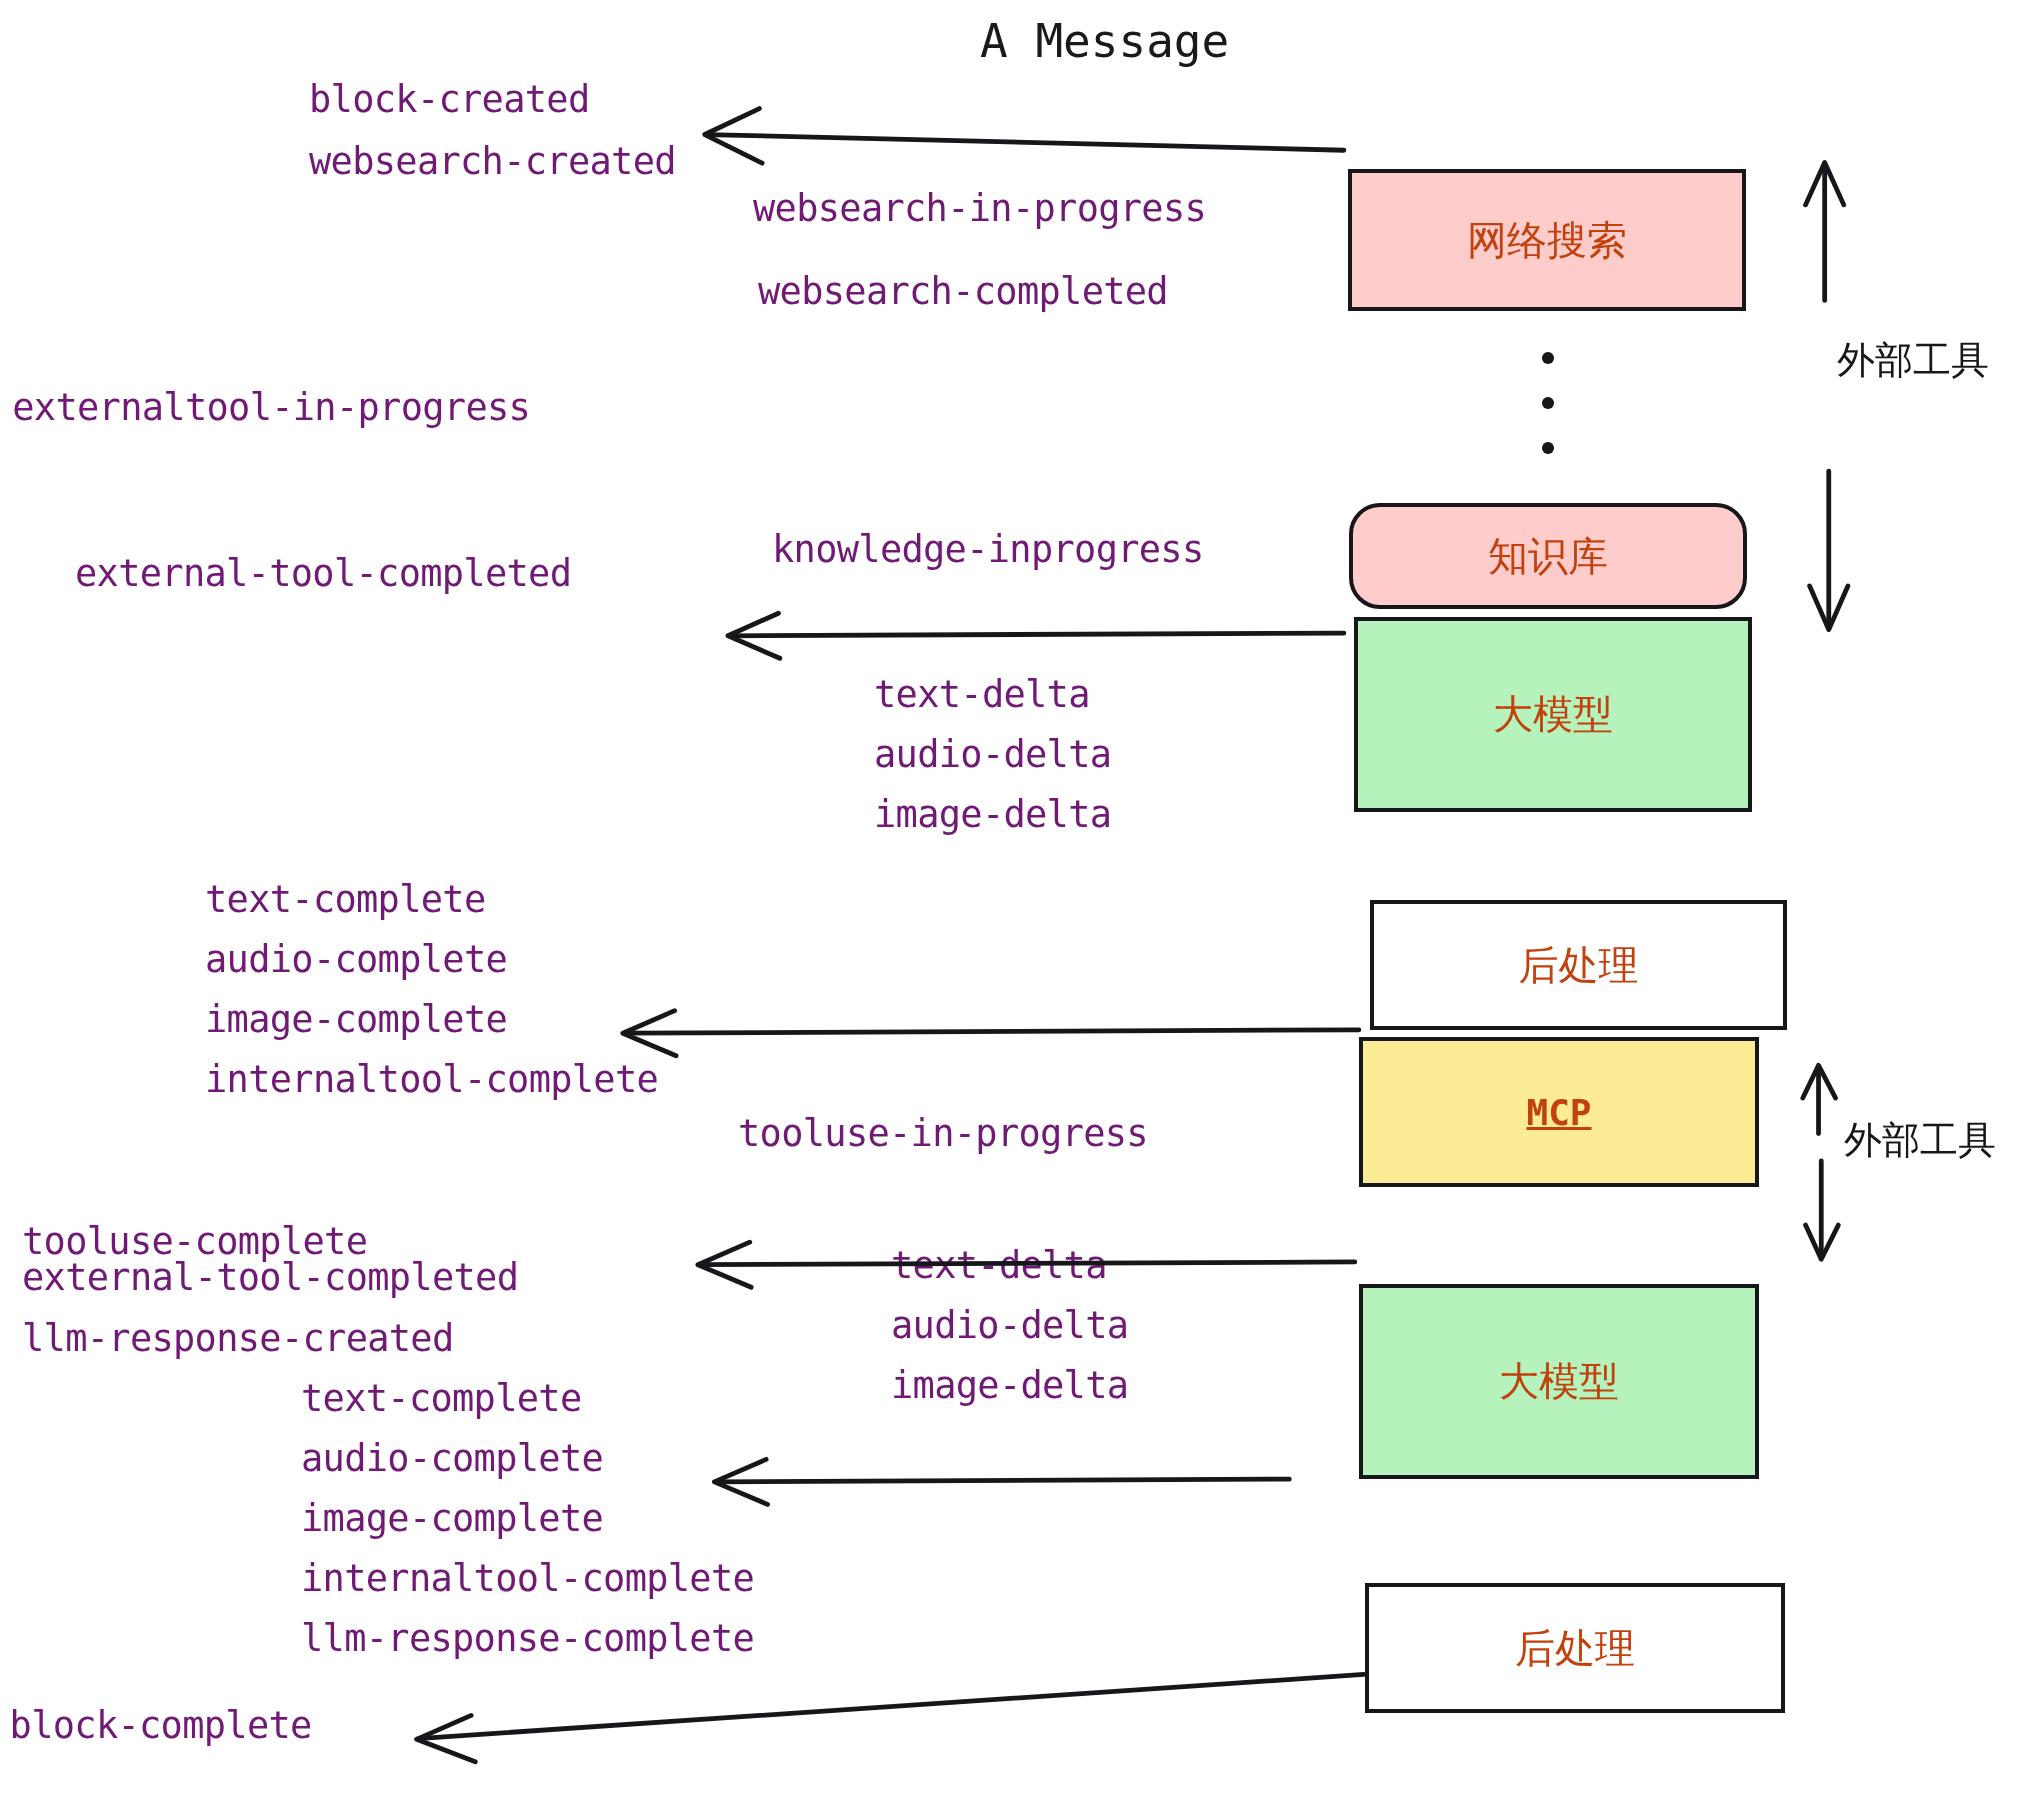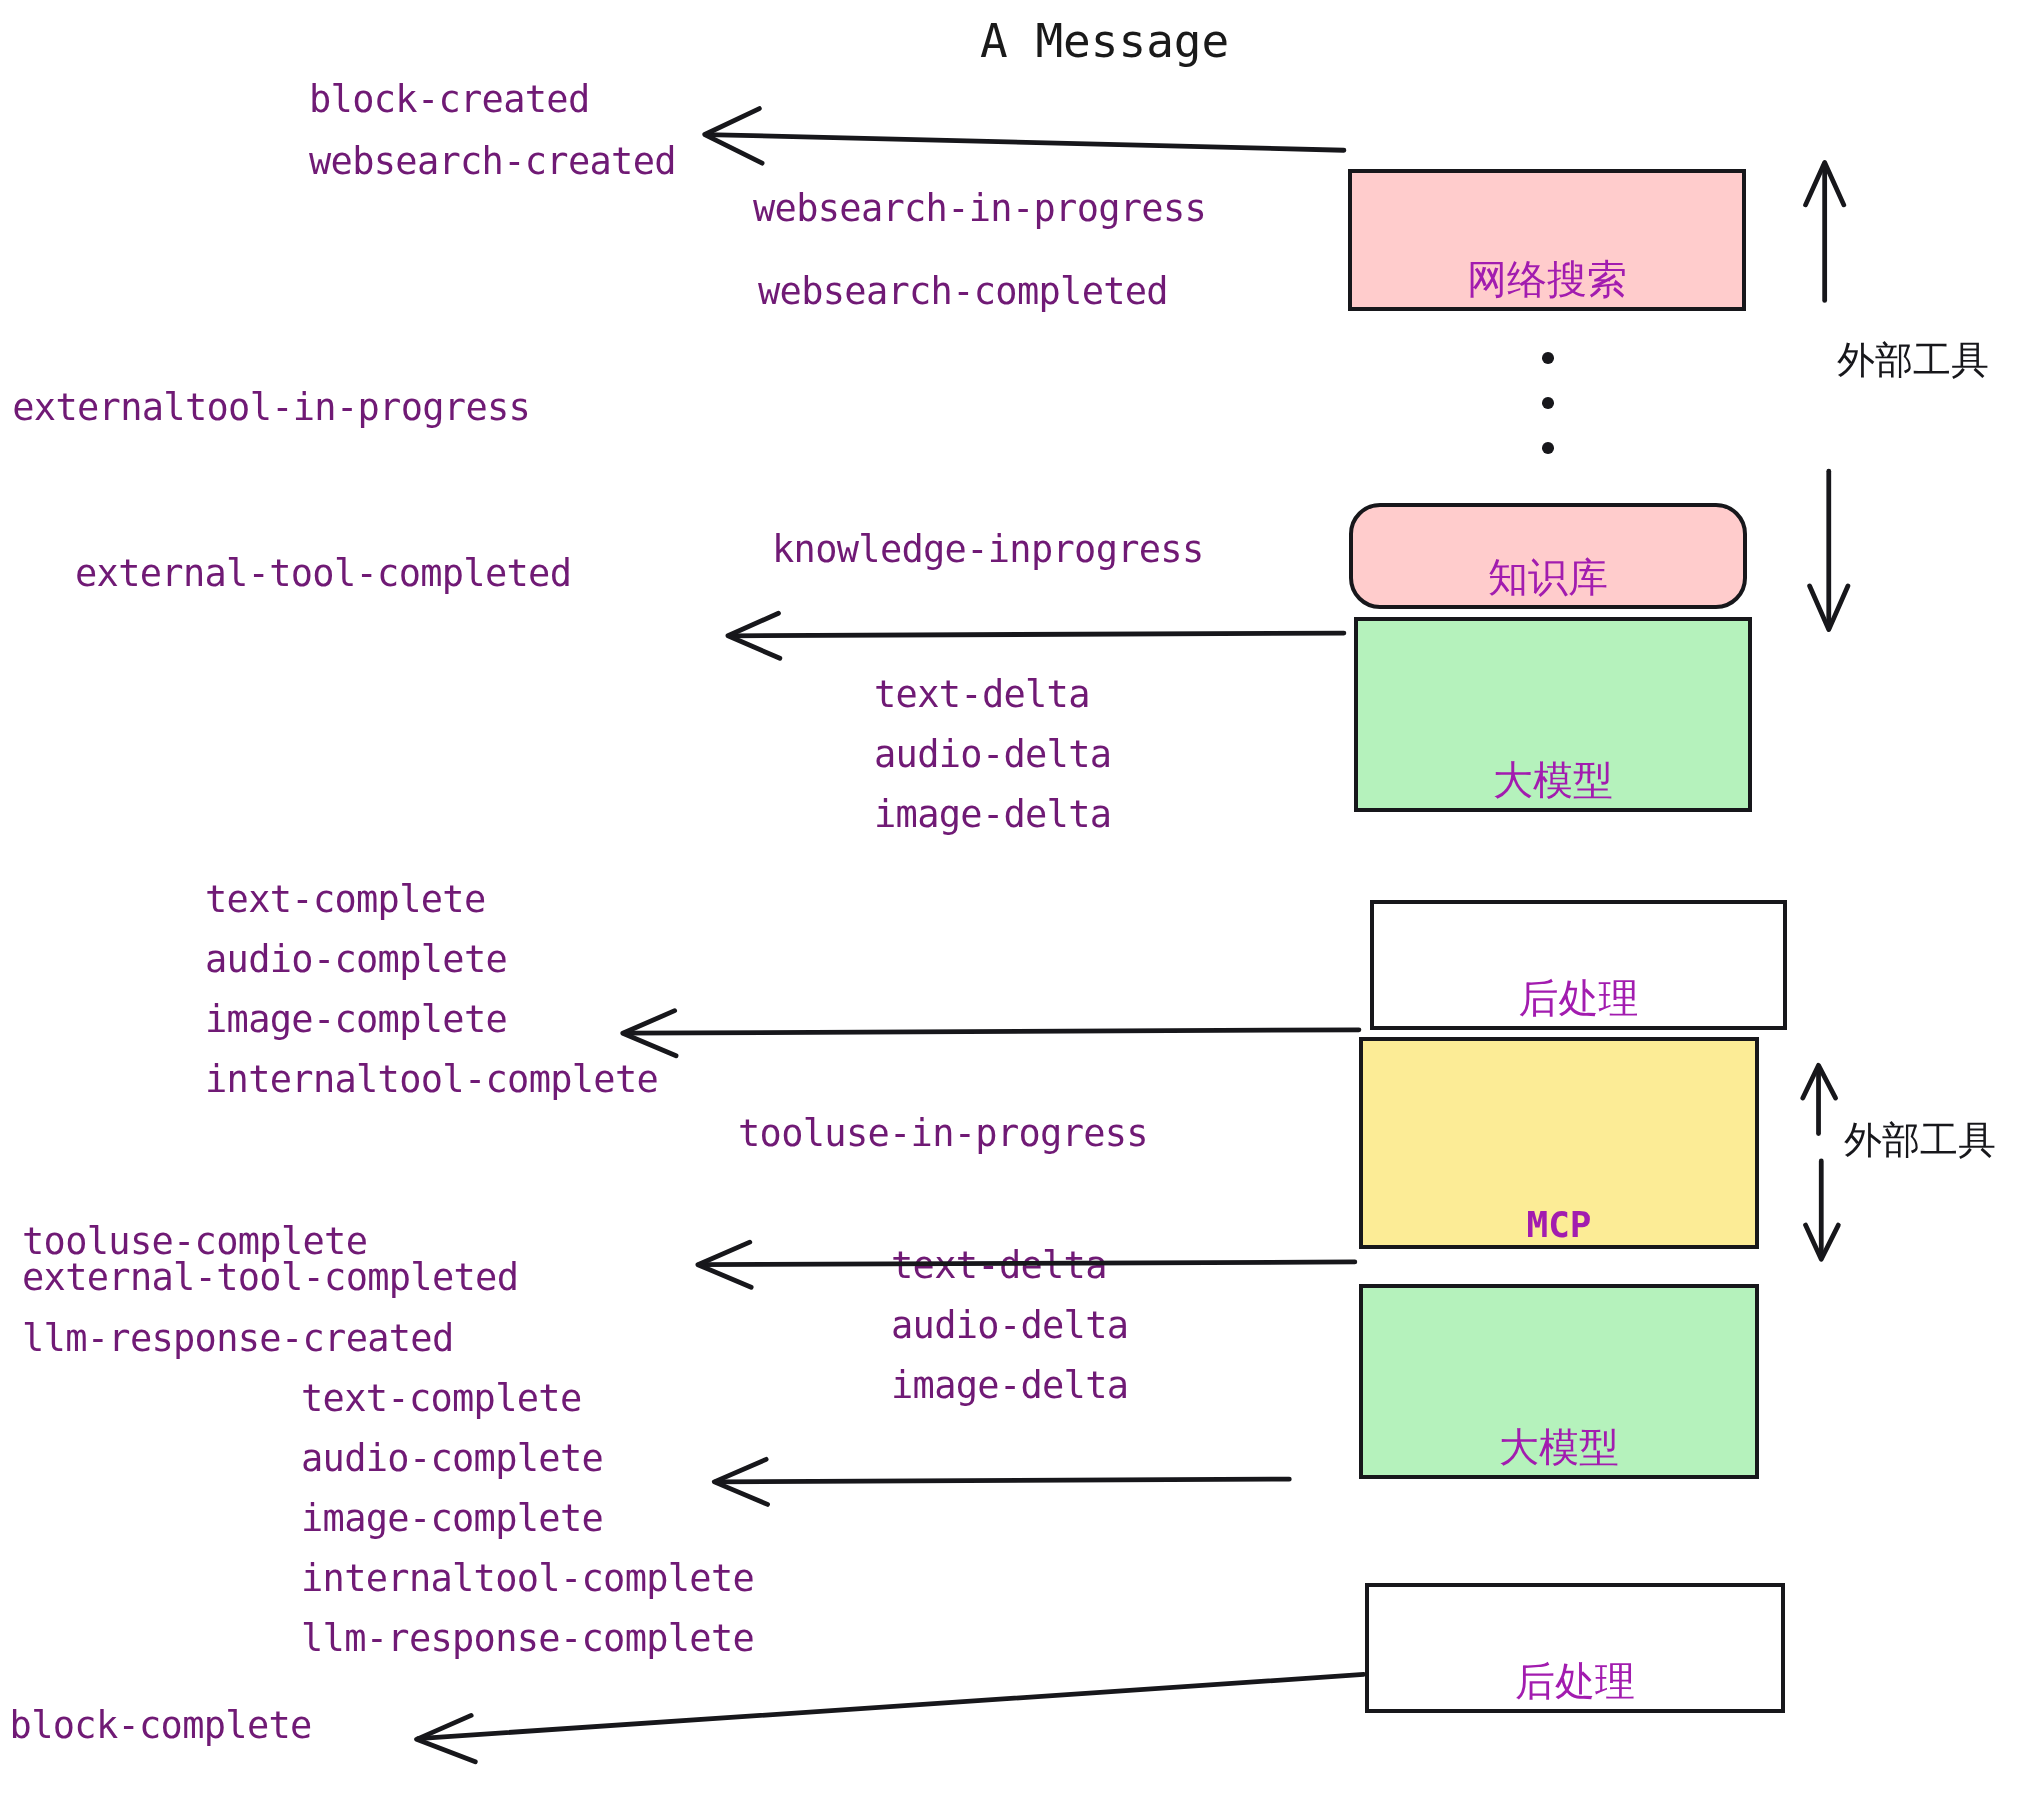--- a/index.html
+++ b/index.html
@@ -33,23 +33,23 @@
     font-family: "DejaVu Sans Mono", monospace;
     font-size: 46px;
     color: #1a1a1a;
     white-space: nowrap;
   }
   .box {
     position: absolute;
     box-sizing: border-box;
     border: 4.1px solid #17171b;
     display: flex;
-    align-items: flex-end;
+    align-items: center;
     justify-content: center;
-    color: #a21caf;
+    color: #c2410c;
     font-family: "DejaVu Sans", sans-serif;
     font-size: 40px;
     font-weight: 400;
   }
   .box.mono {
     font-family: "DejaVu Sans Mono", monospace;
     font-size: 36px;
     font-weight: bold;
   }
   .dots {
@@ -103,21 +103,21 @@
   </div>
 
   <div class="box" style="left:1354px; top:617px; width:398px; height:195px; background:#B5F2BC;">
     <span>大模型</span>
   </div>
 
   <div class="box" style="left:1370px; top:900px; width:417px; height:130px; background:#FFFFFF;">
     <span>后处理</span>
   </div>
 
-  <div class="box mono" style="left:1359px; top:1037px; width:400px; height:212px; background:#FCEC96;">
+  <div class="box mono" style="left:1359px; top:1037px; width:400px; height:150px; background:#FCEC96;text-decoration:underline;">
     <span>MCP</span>
   </div>
 
   <div class="box" style="left:1359px; top:1284px; width:400px; height:195px; background:#B5F2BC;">
     <span>大模型</span>
   </div>
 
   <div class="box" style="left:1365px; top:1583px; width:420px; height:130px; background:#FFFFFF;">
     <span>后处理</span>
   </div>

